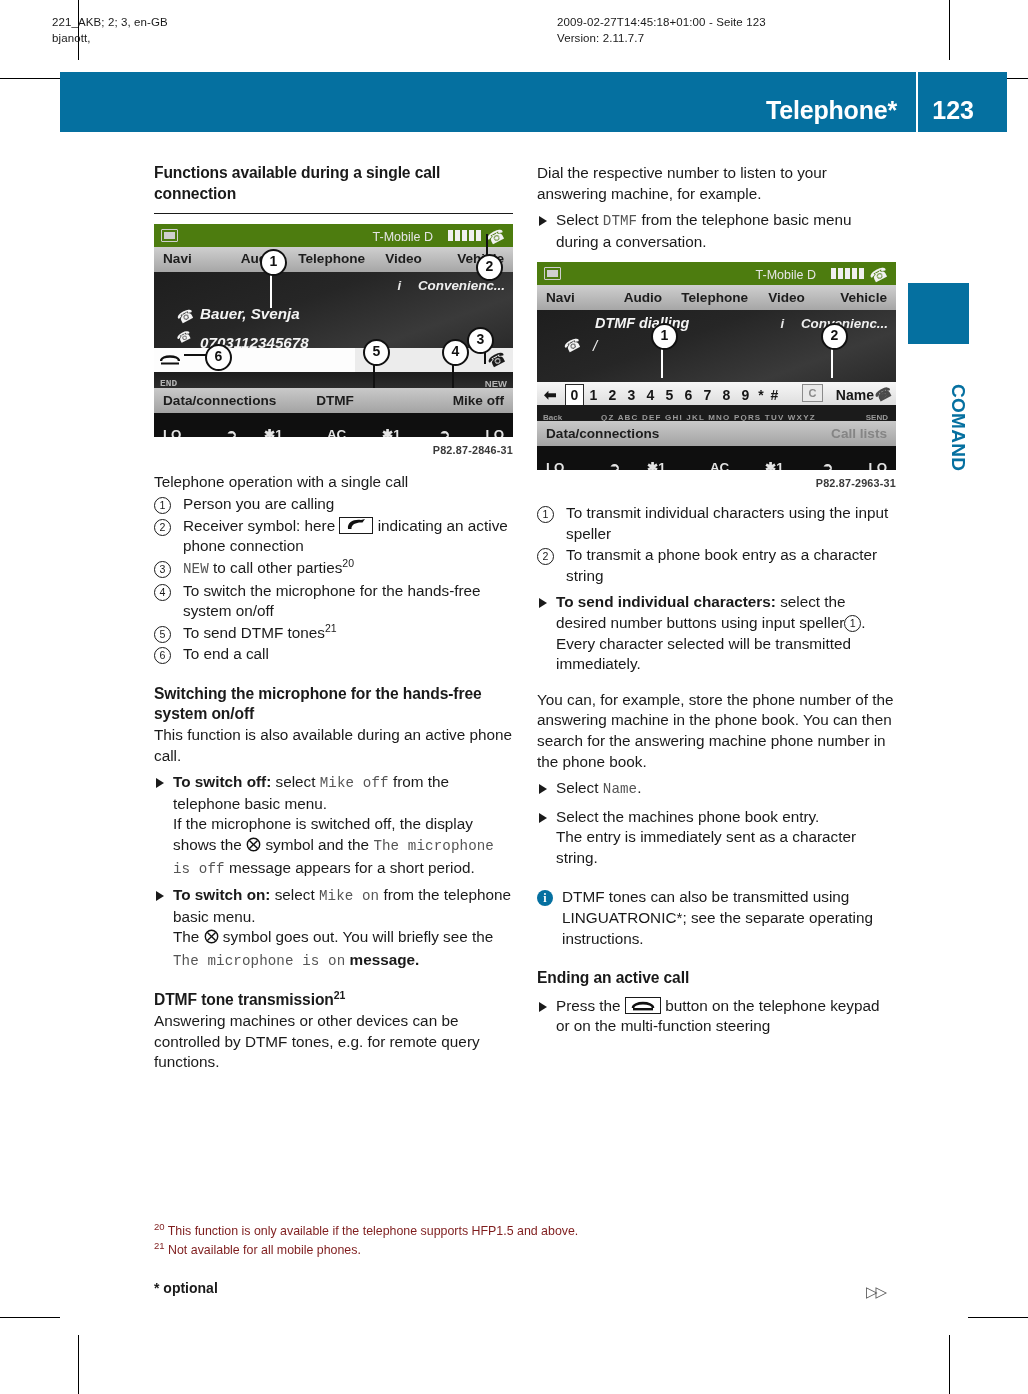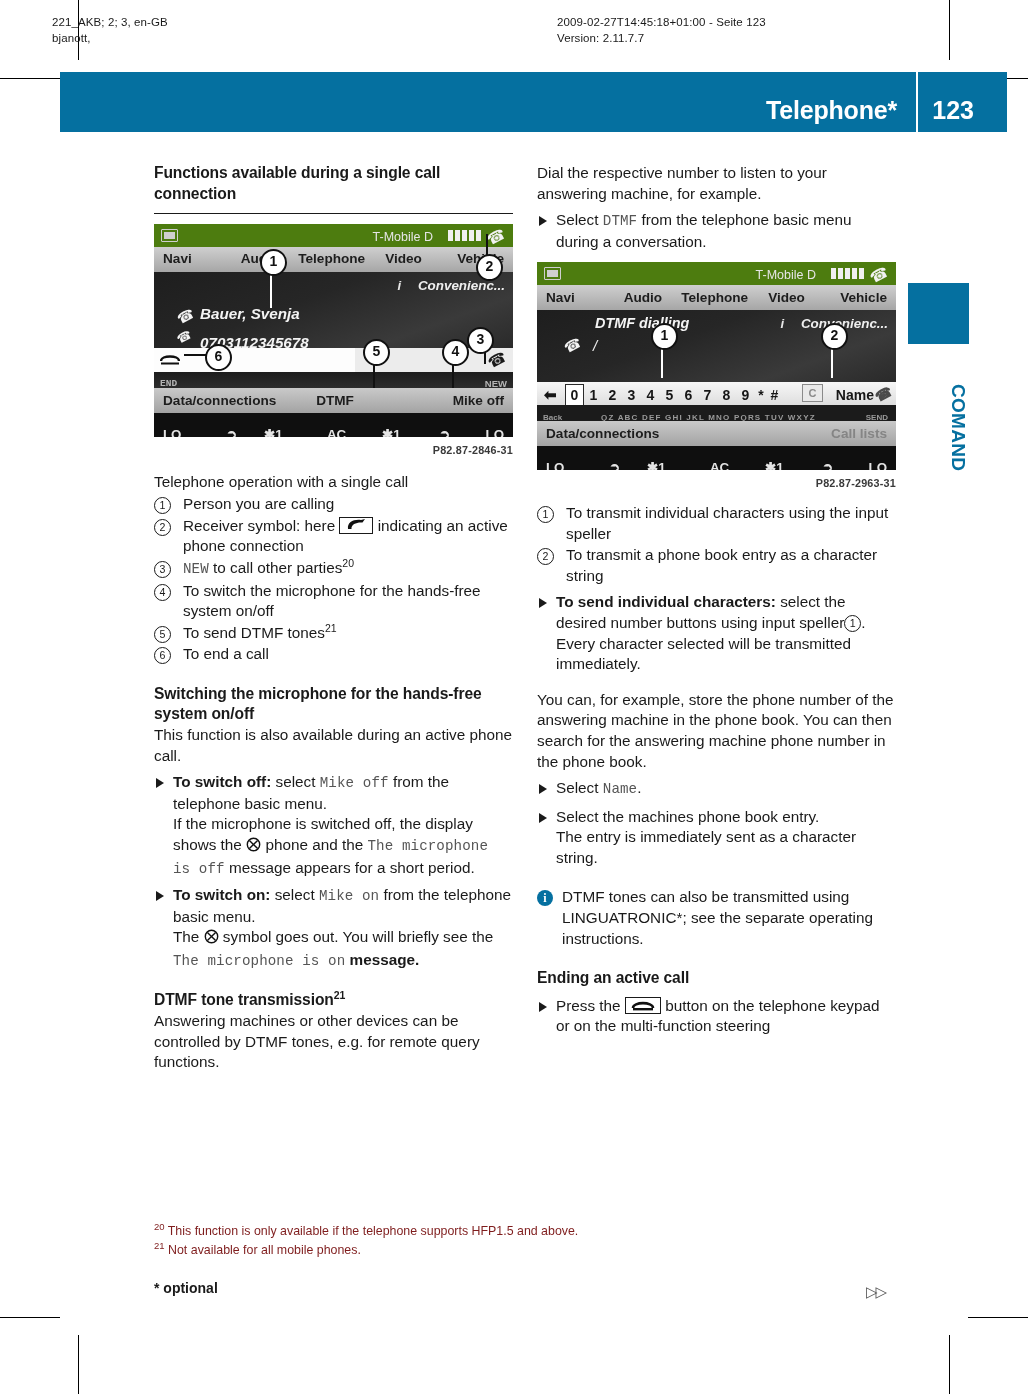--- a/index.html
+++ b/index.html
@@ -753,21 +753,21 @@
     <span>from the telephone basic menu.</span>
     <br>
     <span>If the microphone is switched off, the display shows the</span>
     <span class="mic-off-sym">
       <svg width="15" height="15" viewBox="0 0 15 15">
         <circle cx="7.5" cy="7.5" r="6.2" fill="none" stroke="#111" stroke-width="1.4"></circle>
         <line x1="3.4" y1="3.4" x2="11.6" y2="11.6" stroke="#111" stroke-width="1.4"></line>
         <line x1="11.6" y1="3.4" x2="3.4" y2="11.6" stroke="#111" stroke-width="1.4"></line>
       </svg>
     </span>
-    <span>phone and the</span>
+    <span>symbol and the</span>
     <span class="scr">The microphone is off</span>
     <span>message appears for a short period.</span>
   </div>
 
   <div class="tri-item">
     <b>To switch on:</b>
     <span>select</span>
     <span class="scr">Mike on</span>
     <span>from the telephone basic menu.</span>
     <br>

